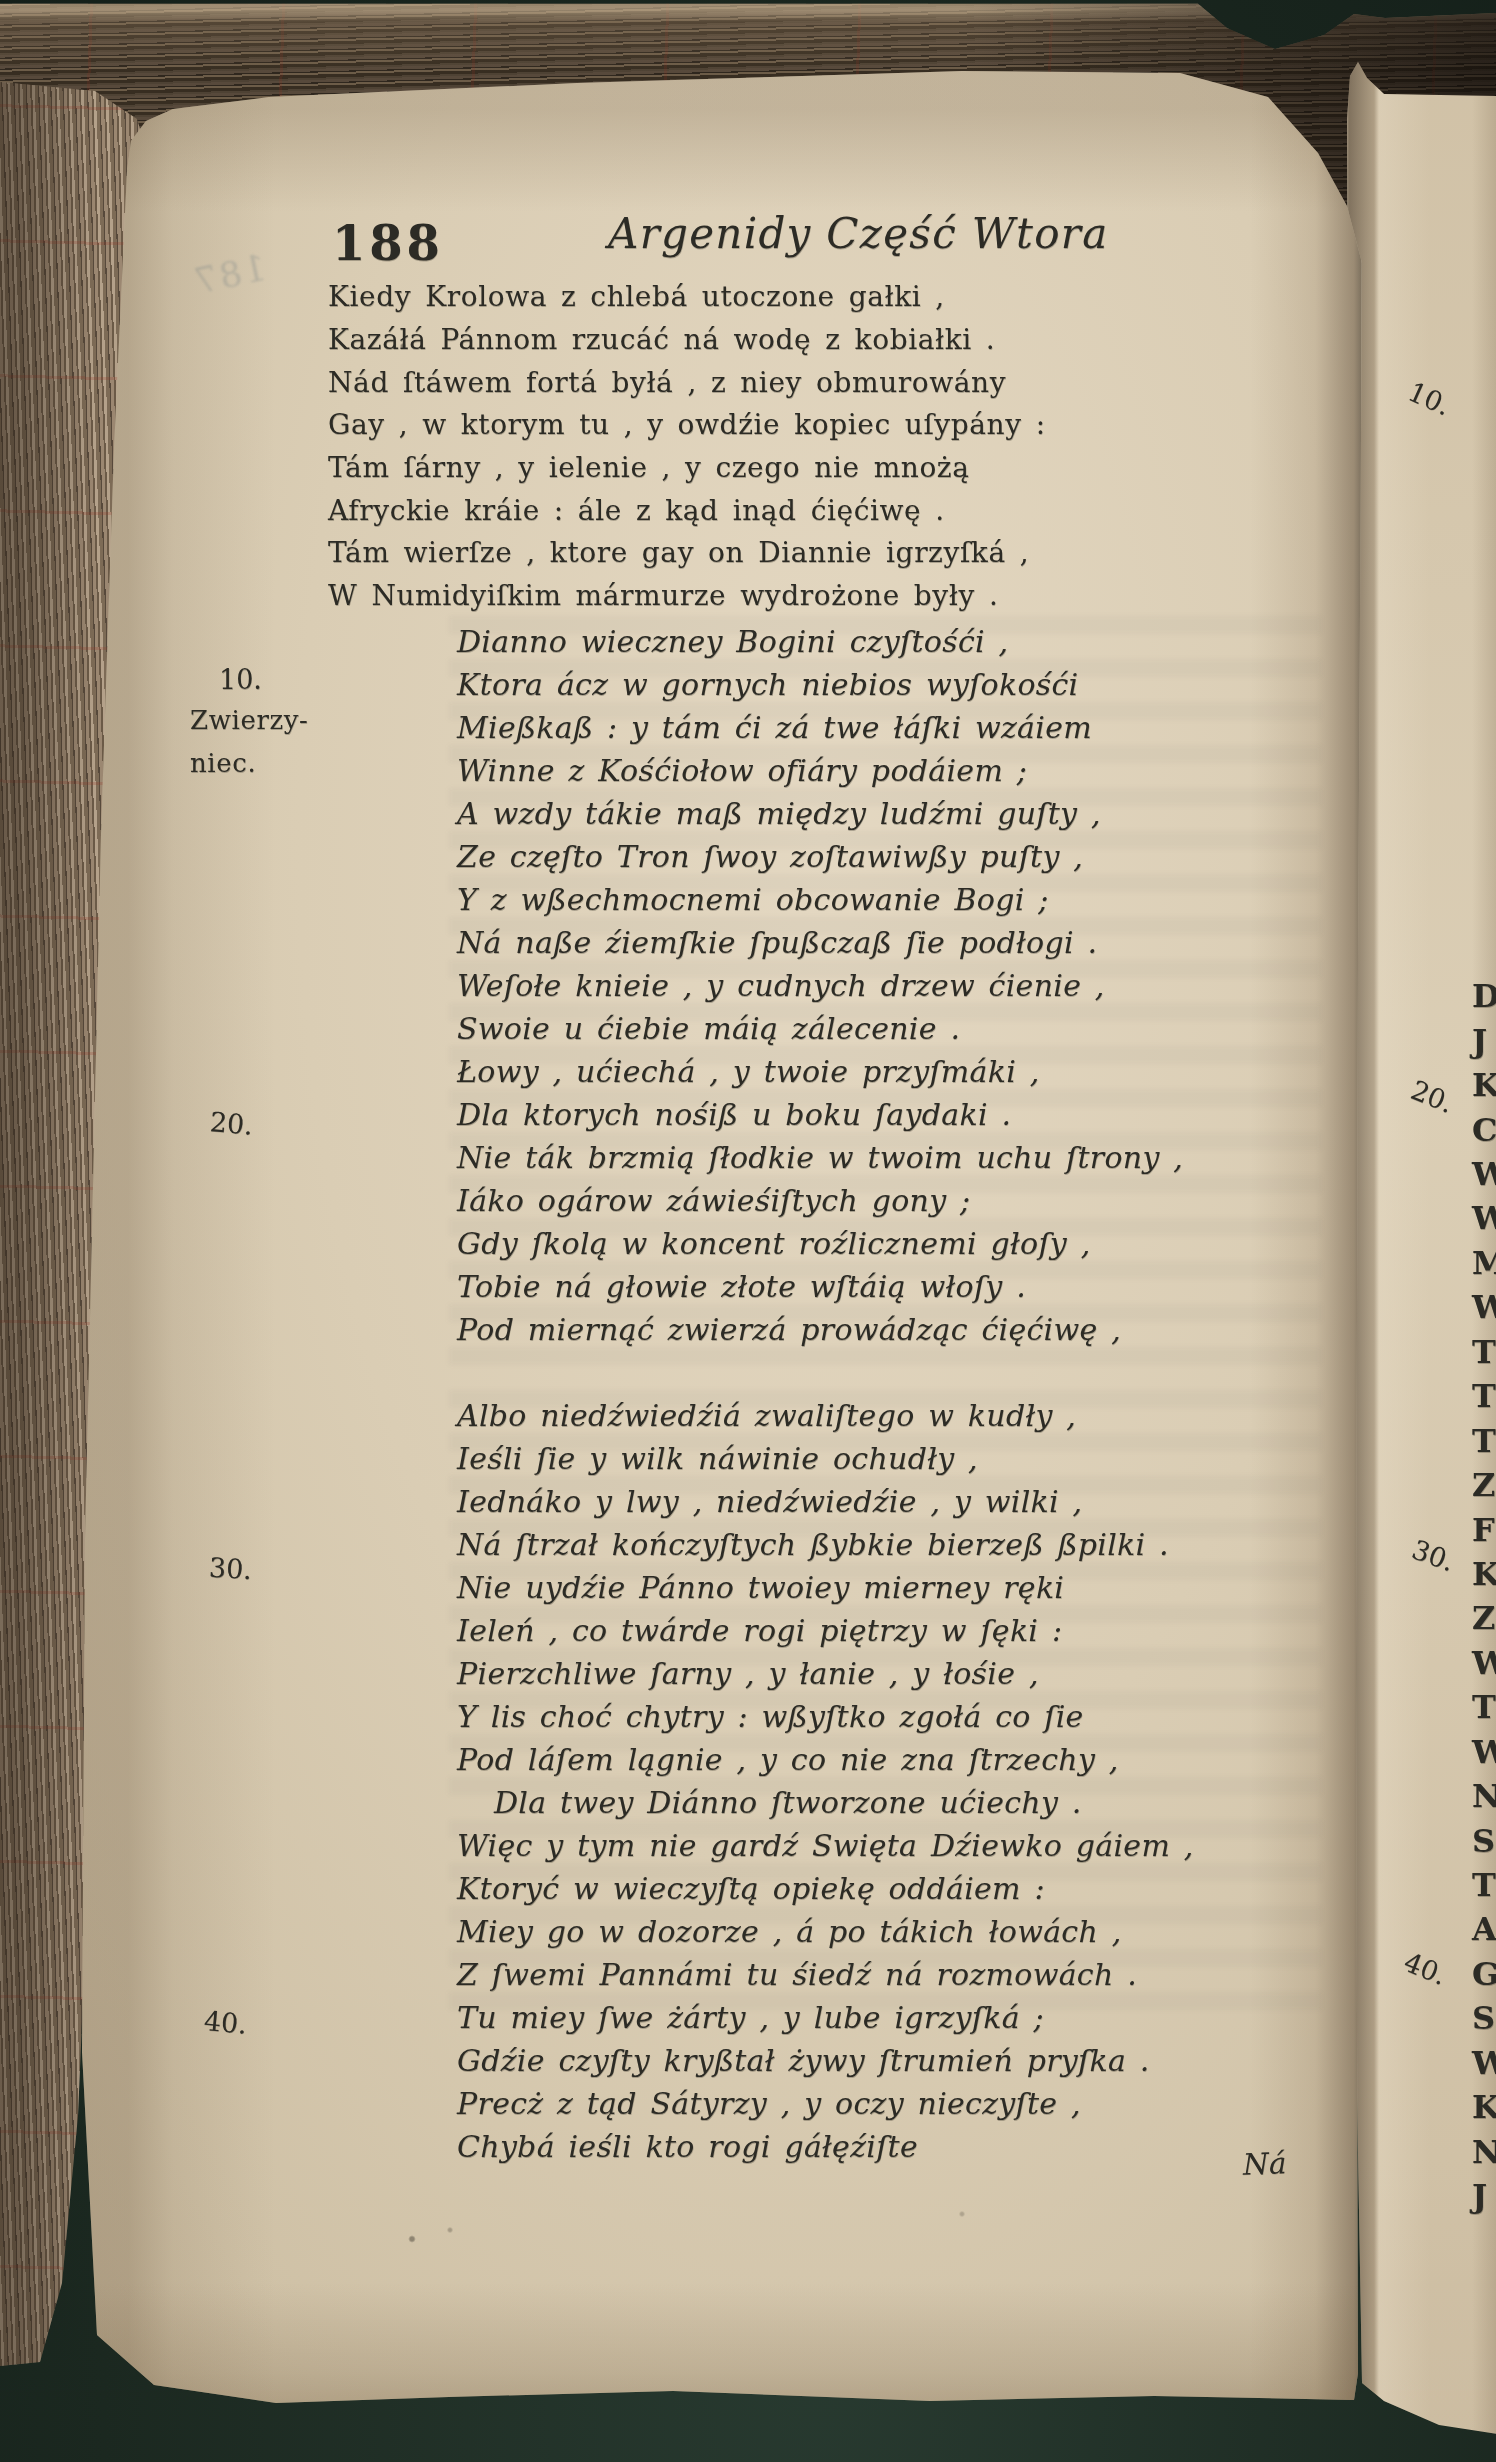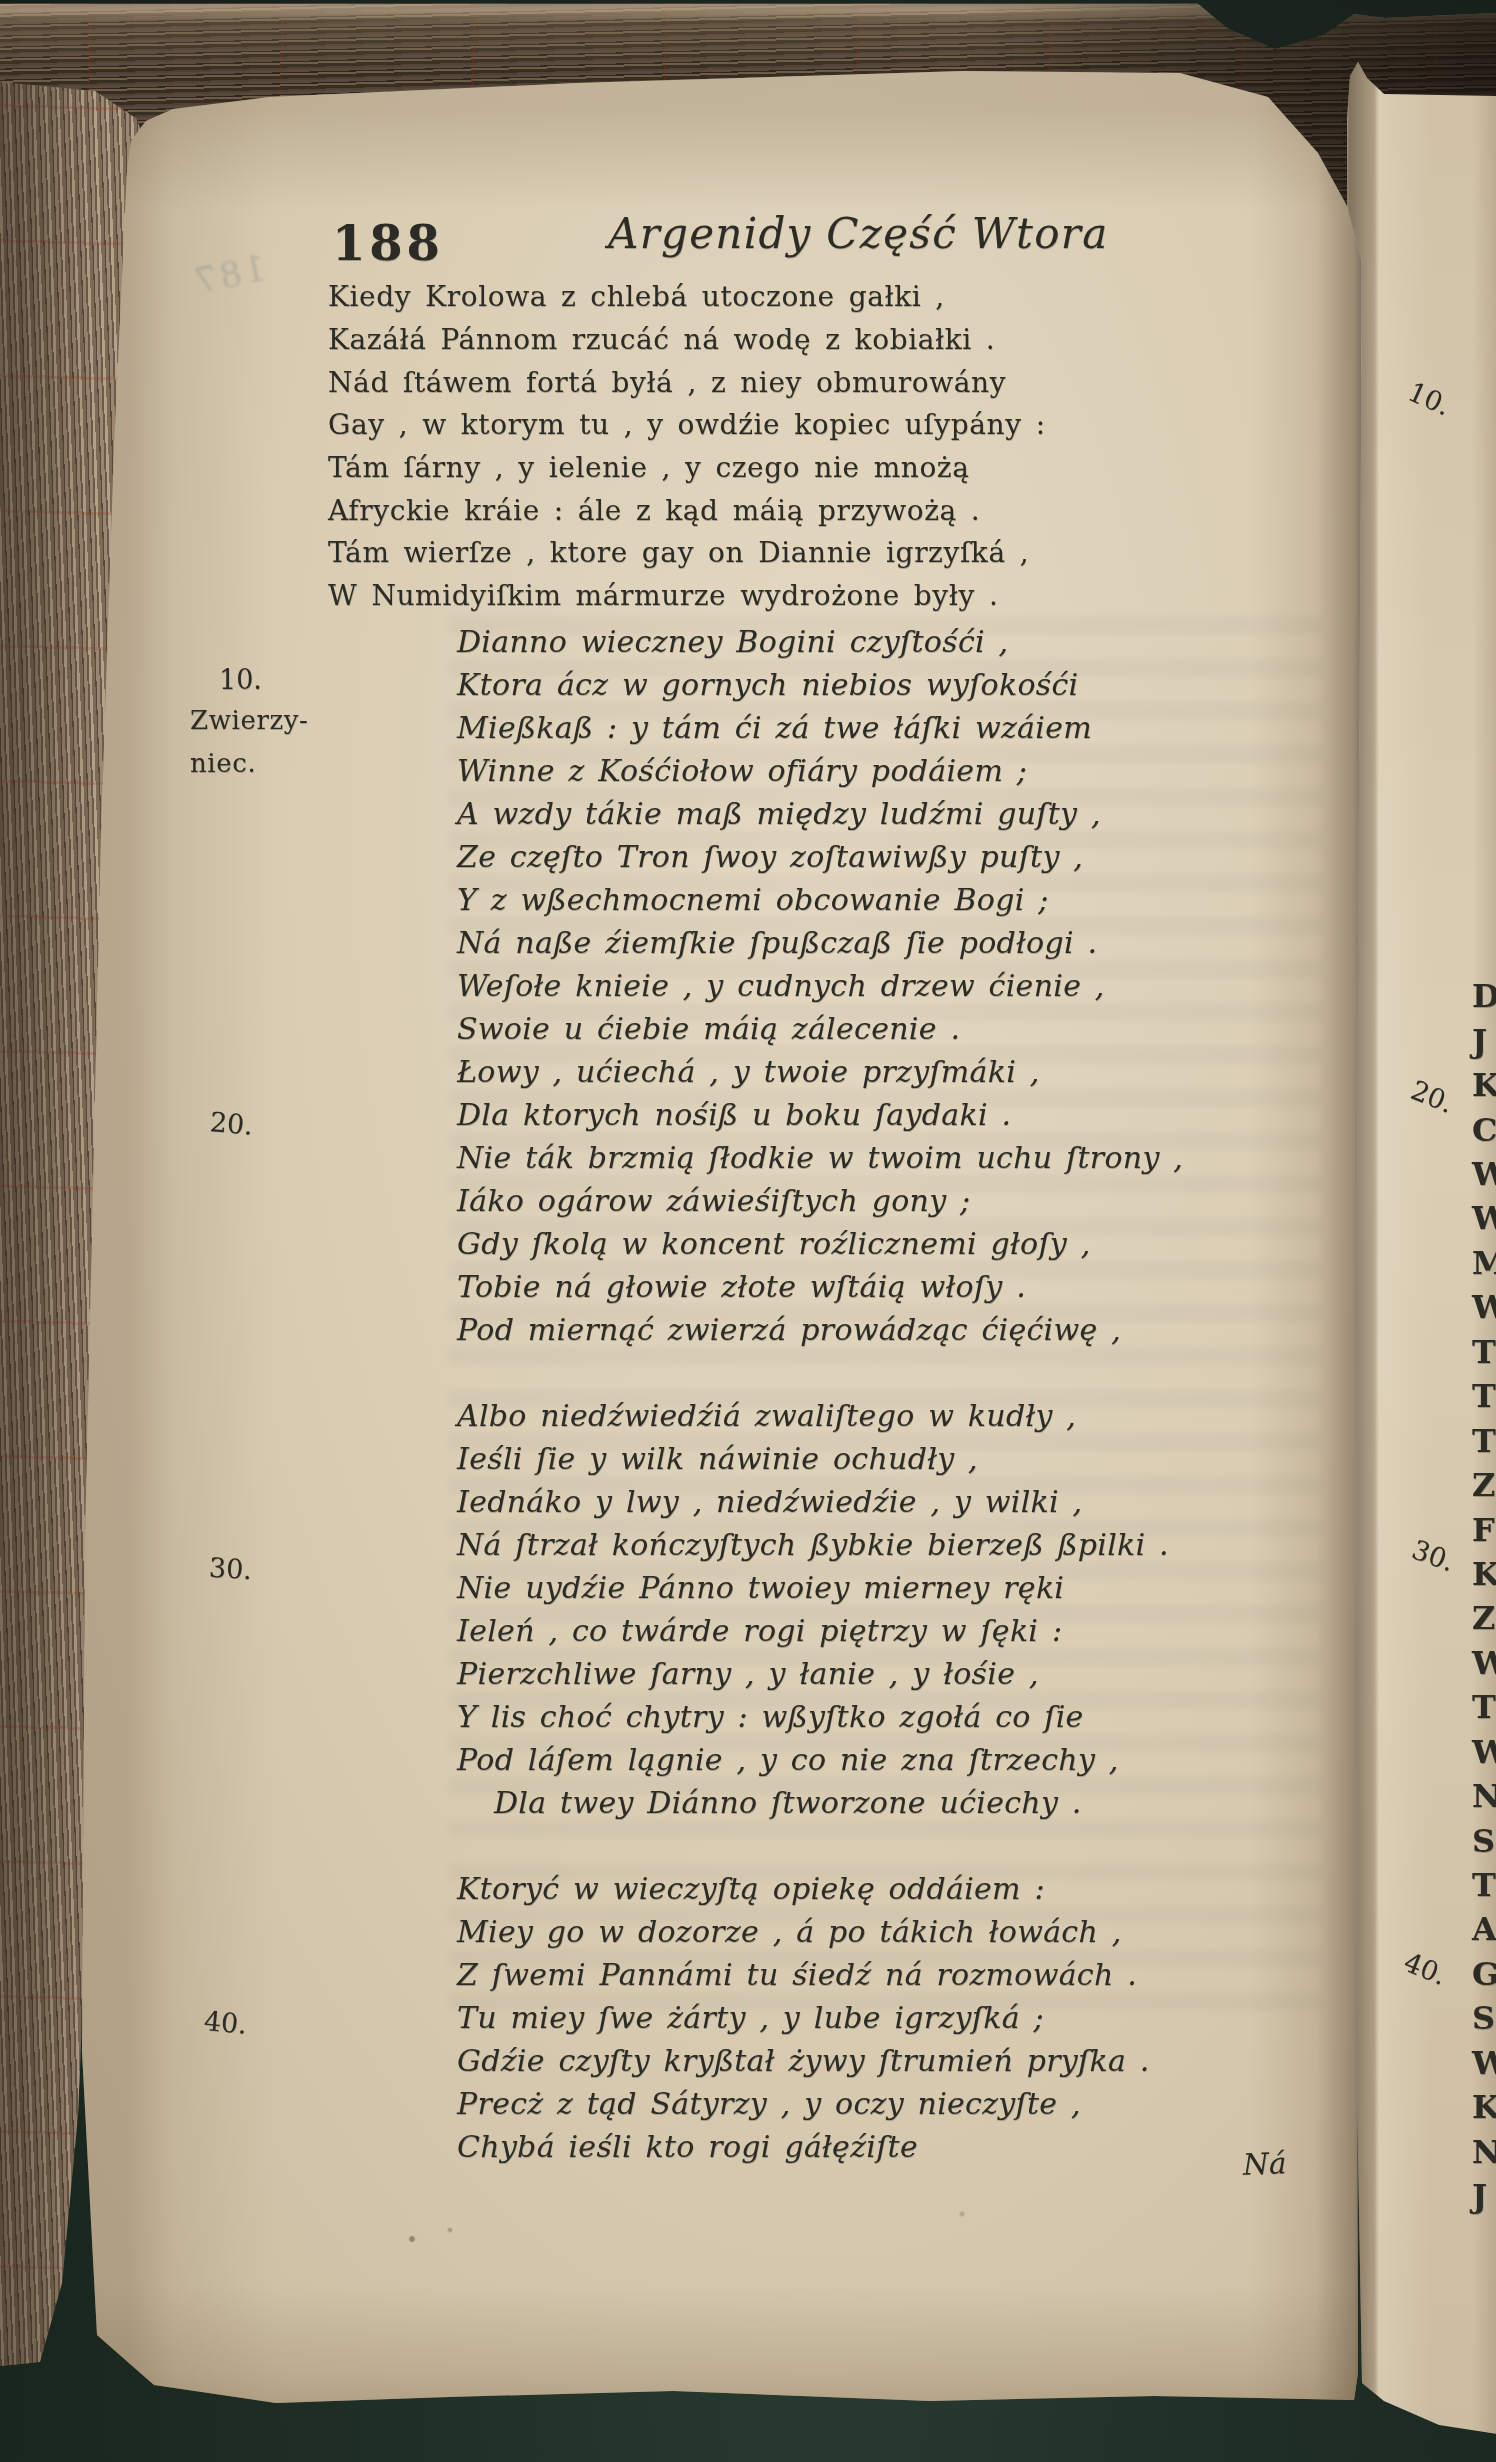--- a/index.html
+++ b/index.html
@@ -101,21 +101,21 @@
     <div class="abs ink margin-num" style="left:210px; top:1108px; transform:rotate(5deg);">20.</div>
     <div class="abs ink margin-num" style="left:209px; top:1553px; transform:rotate(3deg);">30.</div>
     <div class="abs ink margin-num" style="left:204px; top:2007px; transform:rotate(5deg);">40.</div>
 
     <div class="abs ink" id="catchword" style="left:1243px; top:2147px;">Ná</div>
   <div class="abs ink roman-line" style="left: 328px; top: 283px;">Kiedy Krolowa z chlebá utoczone gałki ,</div>
       <div class="abs ink roman-line" style="left: 328px; top: 326px;">Kazáłá Pánnom rzucáć ná wodę z kobiałki .</div>
       <div class="abs ink roman-line" style="left: 328px; top: 369px;">Nád ſtáwem fortá byłá , z niey obmurowány</div>
       <div class="abs ink roman-line" style="left: 328px; top: 411px;">Gay , w ktorym tu , y owdźie kopiec uſypány :</div>
       <div class="abs ink roman-line" style="left: 328px; top: 454px;">Tám ſárny , y ielenie , y czego nie mnożą</div>
-      <div class="abs ink roman-line" style="left: 328px; top: 497px;">Afryckie kráie : ále z kąd máią przywożą .</div>
+      <div class="abs ink roman-line" style="left: 328px; top: 497px;">Afryckie kráie : ále z kąd inąd ćięćiwę .</div>
       <div class="abs ink roman-line" style="left: 328px; top: 539px;">Tám wierſze , ktore gay on Diannie igrzyſká ,</div>
       <div class="abs ink roman-line" style="left: 328px; top: 582px;">W Numidyiſkim mármurze wydrożone były .</div>
       <div class="abs ink italic-line" style="left: 457px; top: 627px;">Dianno wieczney Bogini czyſtośći ,</div>
       <div class="abs ink italic-line" style="left: 457px; top: 670px;">Ktora ácz w gornych niebios wyſokośći</div>
       <div class="abs ink italic-line" style="left: 457px; top: 713px;">Mießkaß : y tám ći zá twe łáſki wzáiem</div>
       <div class="abs ink italic-line" style="left: 457px; top: 756px;">Winne z Kośćiołow ofiáry podáiem ;</div>
       <div class="abs ink italic-line" style="left: 457px; top: 799px;">A wzdy tákie maß między ludźmi guſty ,</div>
       <div class="abs ink italic-line" style="left: 457px; top: 842px;">Ze częſto Tron ſwoy zoſtawiwßy puſty ,</div>
       <div class="abs ink italic-line" style="left: 457px; top: 885px;">Y z wßechmocnemi obcowanie Bogi ;</div>
       <div class="abs ink italic-line" style="left: 457px; top: 928px;">Ná naße źiemſkie ſpußczaß ſie podłogi .</div>
@@ -131,20 +131,21 @@
       <div class="abs ink italic-line" style="left: 457px; top: 1401px;">Albo niedźwiedźiá zwaliſtego w kudły ,</div>
       <div class="abs ink italic-line" style="left: 457px; top: 1444px;">Ieśli ſie y wilk náwinie ochudły ,</div>
       <div class="abs ink italic-line" style="left: 457px; top: 1487px;">Iednáko y lwy , niedźwiedźie , y wilki ,</div>
       <div class="abs ink italic-line" style="left: 457px; top: 1530px;">Ná ſtrzał kończyſtych ßybkie bierzeß ßpilki .</div>
       <div class="abs ink italic-line" style="left: 457px; top: 1573px;">Nie uydźie Pánno twoiey mierney ręki</div>
       <div class="abs ink italic-line" style="left: 457px; top: 1616px;">Ieleń , co twárde rogi piętrzy w ſęki :</div>
       <div class="abs ink italic-line" style="left: 457px; top: 1702px;">Y lis choć chytry : wßyſtko zgołá co ſie</div>
       <div class="abs ink italic-line" style="left: 457px; top: 1659px;">Pierzchliwe ſarny , y łanie , y łośie ,</div>
       <div class="abs ink italic-line" style="left: 457px; top: 1745px;">Pod láſem lągnie , y co nie zna ſtrzechy ,</div>
       <div class="abs ink italic-line" style="left: 457px; top: 1788px; margin-left: 37px;">Dla twey Diánno ſtworzone ućiechy .</div>
+      <div class="abs ink italic-line" style="left: 457px; top: 1831px;">Więc y tym nie gardź Swięta Dźiewko gáiem ,</div>
       <div class="abs ink italic-line" style="left: 457px; top: 1874px;">Ktoryć w wieczyſtą opiekę oddáiem :</div>
       <div class="abs ink italic-line" style="left: 457px; top: 1917px;">Miey go w dozorze , á po tákich łowách ,</div>
       <div class="abs ink italic-line" style="left: 457px; top: 1960px;">Z ſwemi Pannámi tu śiedź ná rozmowách .</div>
       <div class="abs ink italic-line" style="left: 457px; top: 2003px;">Tu miey ſwe żárty , y lube igrzyſká ;</div>
       <div class="abs ink italic-line" style="left: 457px; top: 2046px;">Gdźie czyſty kryßtał żywy ſtrumień pryſka .</div>
       <div class="abs ink italic-line" style="left: 457px; top: 2089px;">Precż z tąd Sátyrzy , y oczy nieczyſte ,</div>
       <div class="abs ink italic-line" style="left: 457px; top: 2132px;">Chybá ieśli kto rogi gáłęźiſte</div>
       <div class="abs ink edge-letter" style="left: 1472px; top: 977px;">D</div>
       <div class="abs ink edge-letter" style="left: 1472px; top: 1022px;">J</div>
       <div class="abs ink edge-letter" style="left: 1472px; top: 1066px;">K</div>

